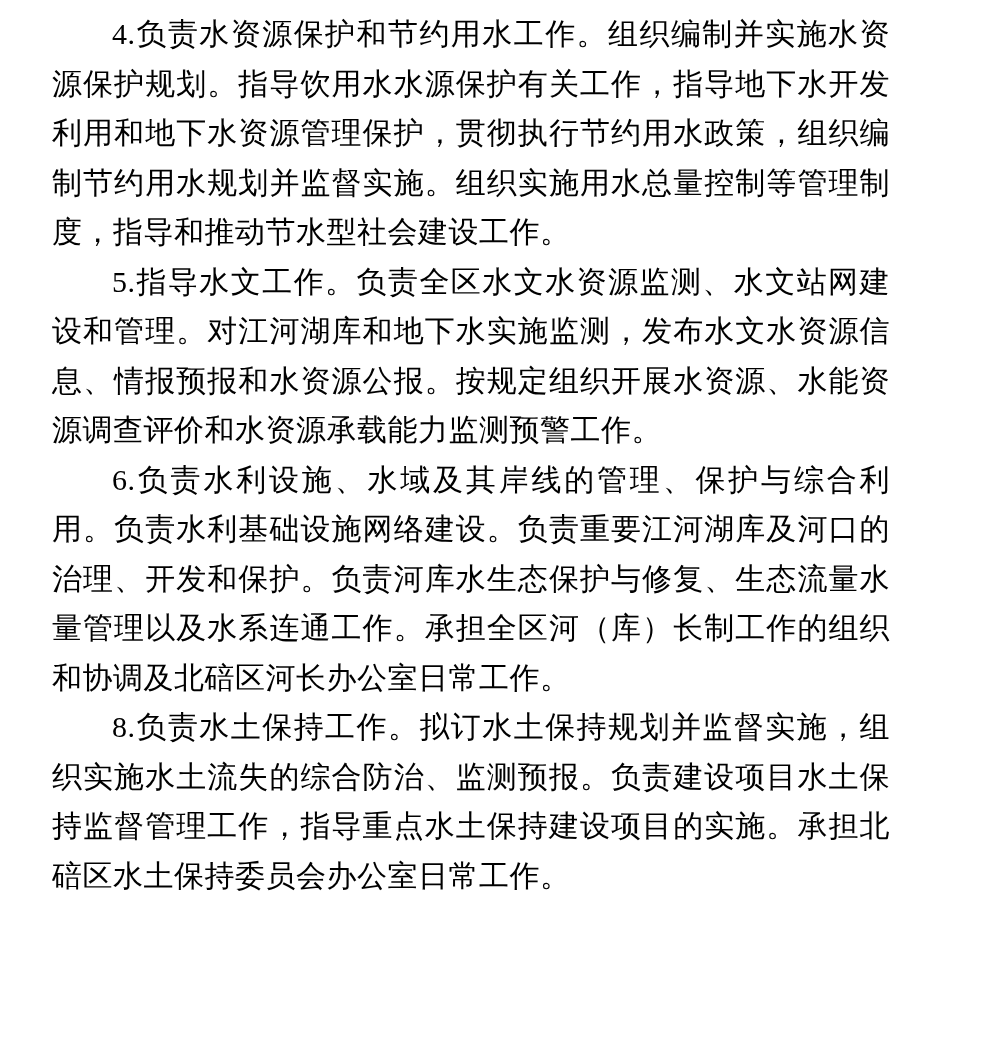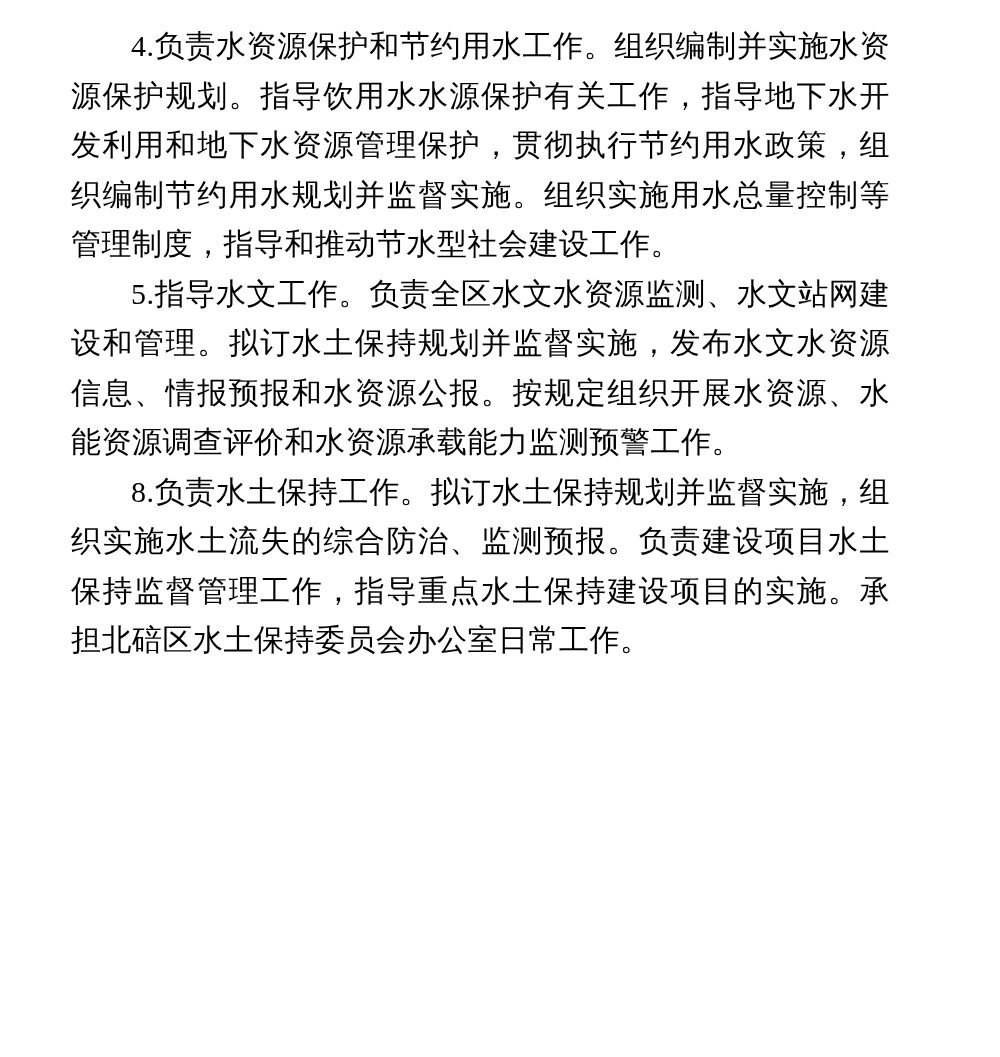--- a/index.html
+++ b/index.html
@@ -9,23 +9,22 @@
     }
     body {
       width: 1000px;
       height: 1057px;
       overflow: hidden;
     }
     .page {
       box-sizing: border-box;
       width: 1000px;
       height: 773px;
-      padding: 9px 110px 0 71px;
+      padding: 9px 110px 0 52px;
       background: #ffffff;
-      margin-top: 12px;
     }
     .para {
       margin: 0;
       padding: 0;
       font-family: "Liberation Serif", "DejaVu Serif", serif;
       font-size: 30px;
       line-height: 49.5px;
       color: #000000;
       text-align: justify;
       text-justify: inter-ideograph;
@@ -33,15 +32,16 @@
       text-indent: 2em;
       letter-spacing: 0.5px;
       word-break: break-all;
     }
   </style>
 </head>
 <body>
 
 <div class="page">
   <p class="para"><span>4.</span><span>负责水资源保护和节约用水工作。组织编制并实施水资源保护规划。指导饮用水水源保护有关工作，指导地下水开发利用和地下水资源管理保护，贯彻执行节约用水政策，组织编制节约用水规划并监督实施。组织实施用水总量控制等管理制度，指导和推动节水型社会建设工作。</span></p>
-  <p class="para"><span>5.</span><span>指导水文工作。负责全区水文水资源监测、水文站网建设和管理。拟订水土保持规划并监督实施，发布水文水资源信息、情报预报和水资源公报。按规定组织开展水资源、水能资源调查评价和水资源承载能力监测预警工作。</span></p>
+  <p class="para"><span>5.</span><span>指导水文工作。负责全区水文水资源监测、水文站网建设和管理。对江河湖库和地下水实施监测，发布水文水资源信息、情报预报和水资源公报。按规定组织开展水资源、水能资源调查评价和水资源承载能力监测预警工作。</span></p>
+  <p class="para"><span>6.</span><span>负责水利设施、水域及其岸线的管理、保护与综合利用。负责水利基础设施网络建设。负责重要江河湖库及河口的治理、开发和保护。负责河库水生态保护与修复、生态流量水量管理以及水系连通工作。承担全区河（库）长制工作的组织和协调及北碚区河长办公室日常工作。</span></p>
   <p class="para"><span>8.</span><span>负责水土保持工作。拟订水土保持规划并监督实施，组织实施水土流失的综合防治、监测预报。负责建设项目水土保持监督管理工作，指导重点水土保持建设项目的实施。承担北碚区水土保持委员会办公室日常工作。</span></p>
 </div>
 
 </body></html>

